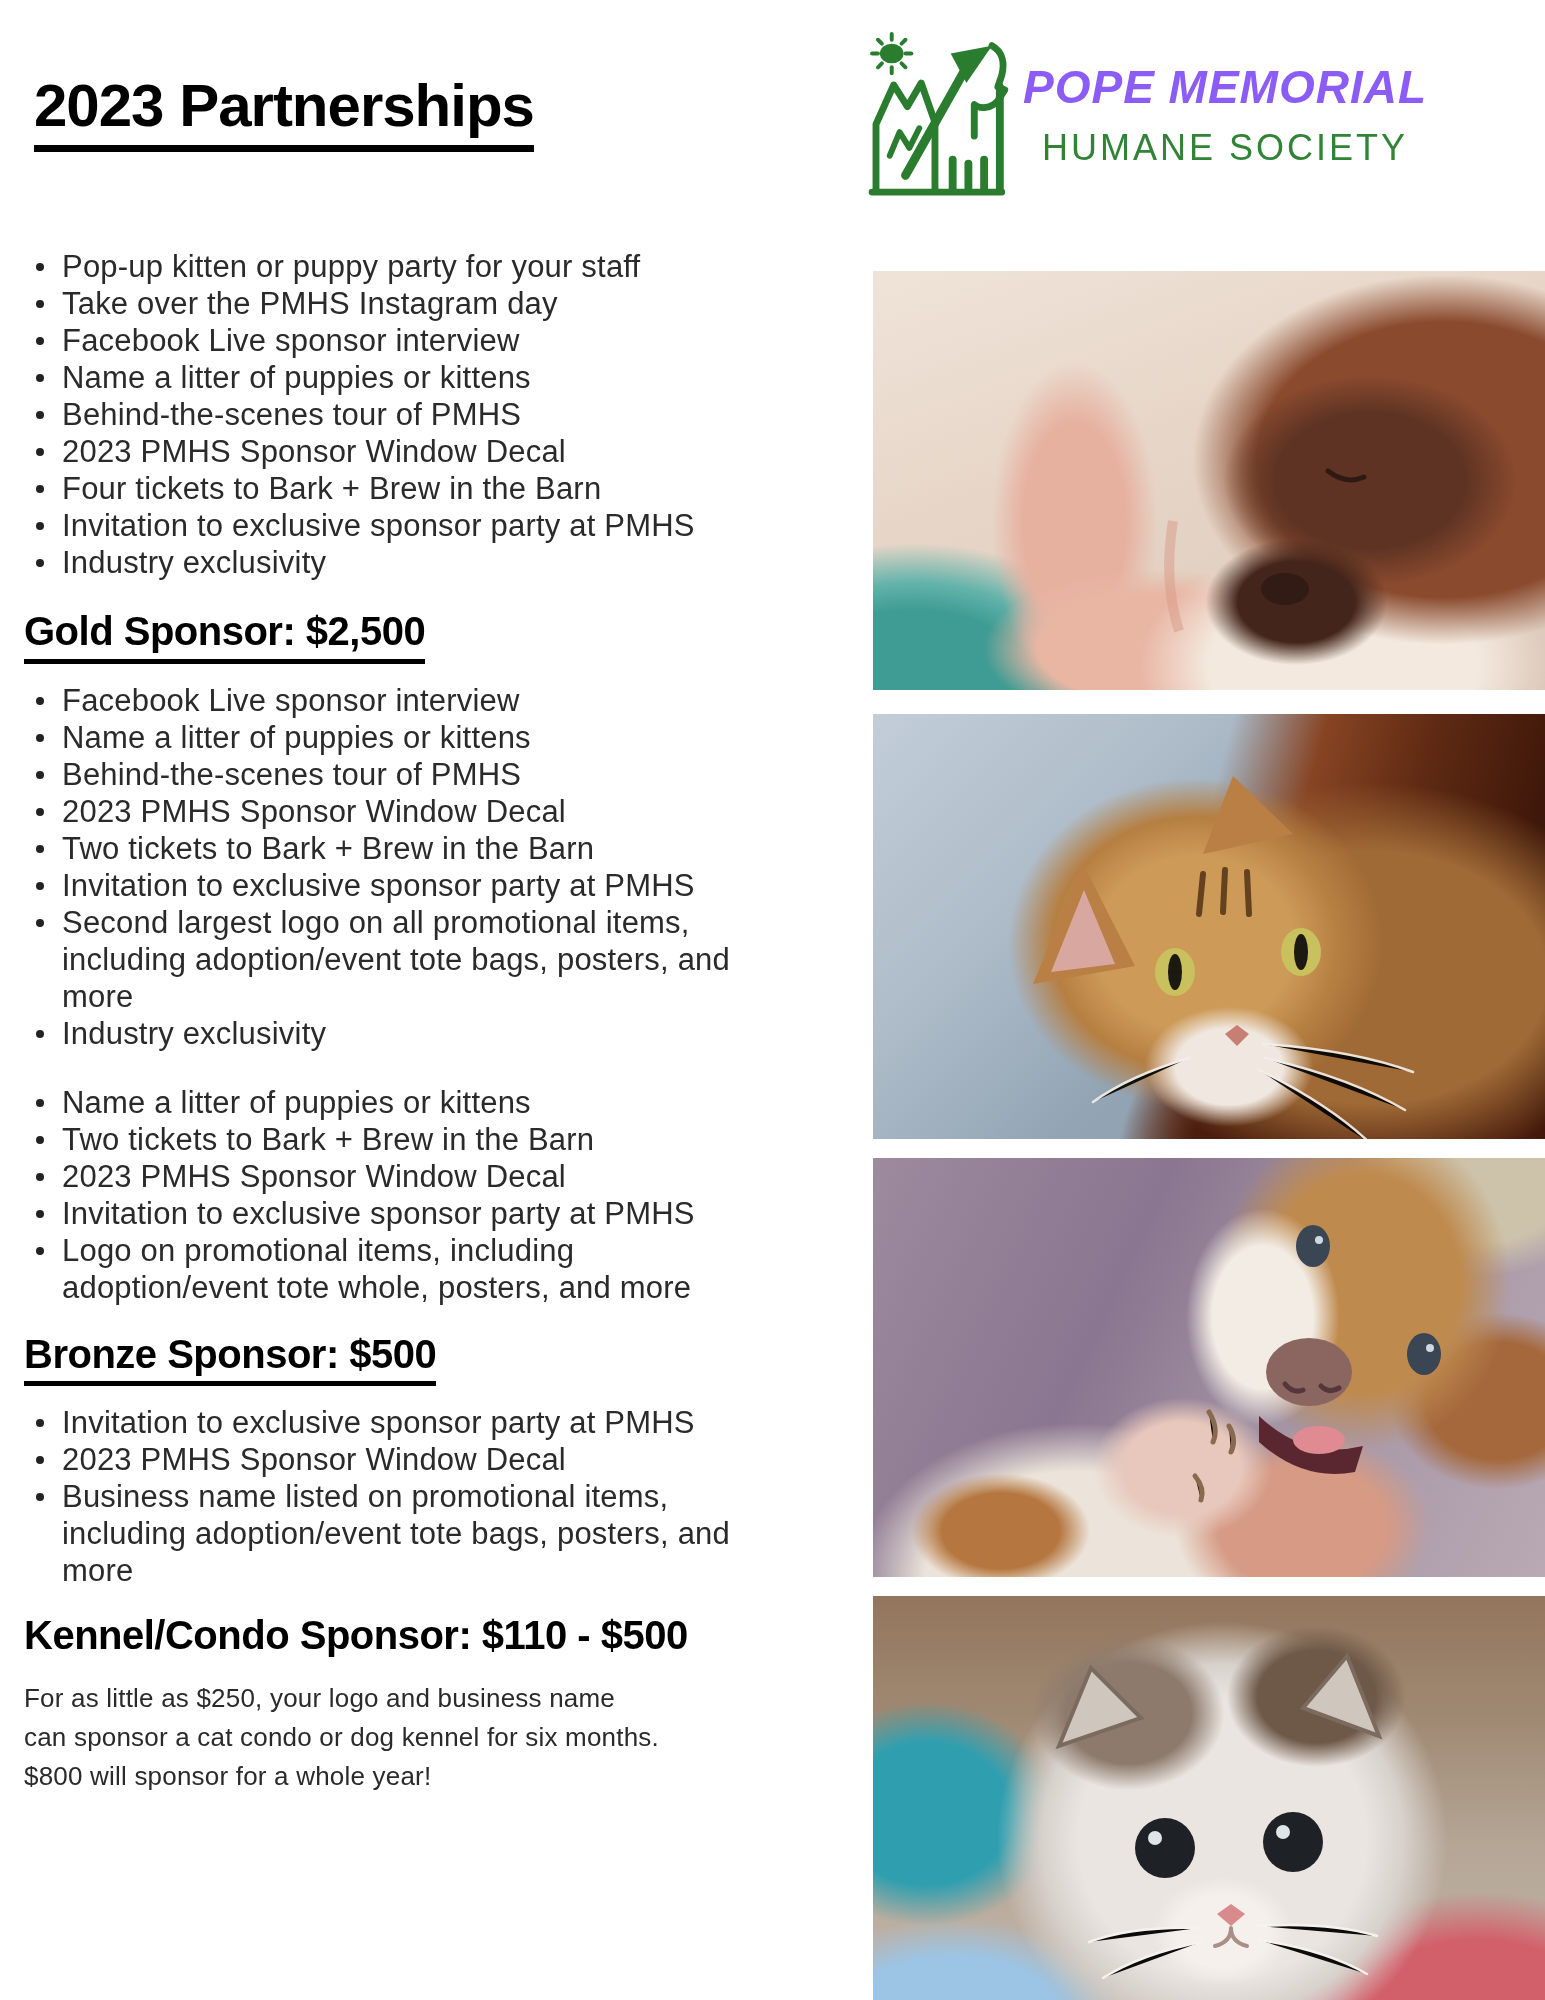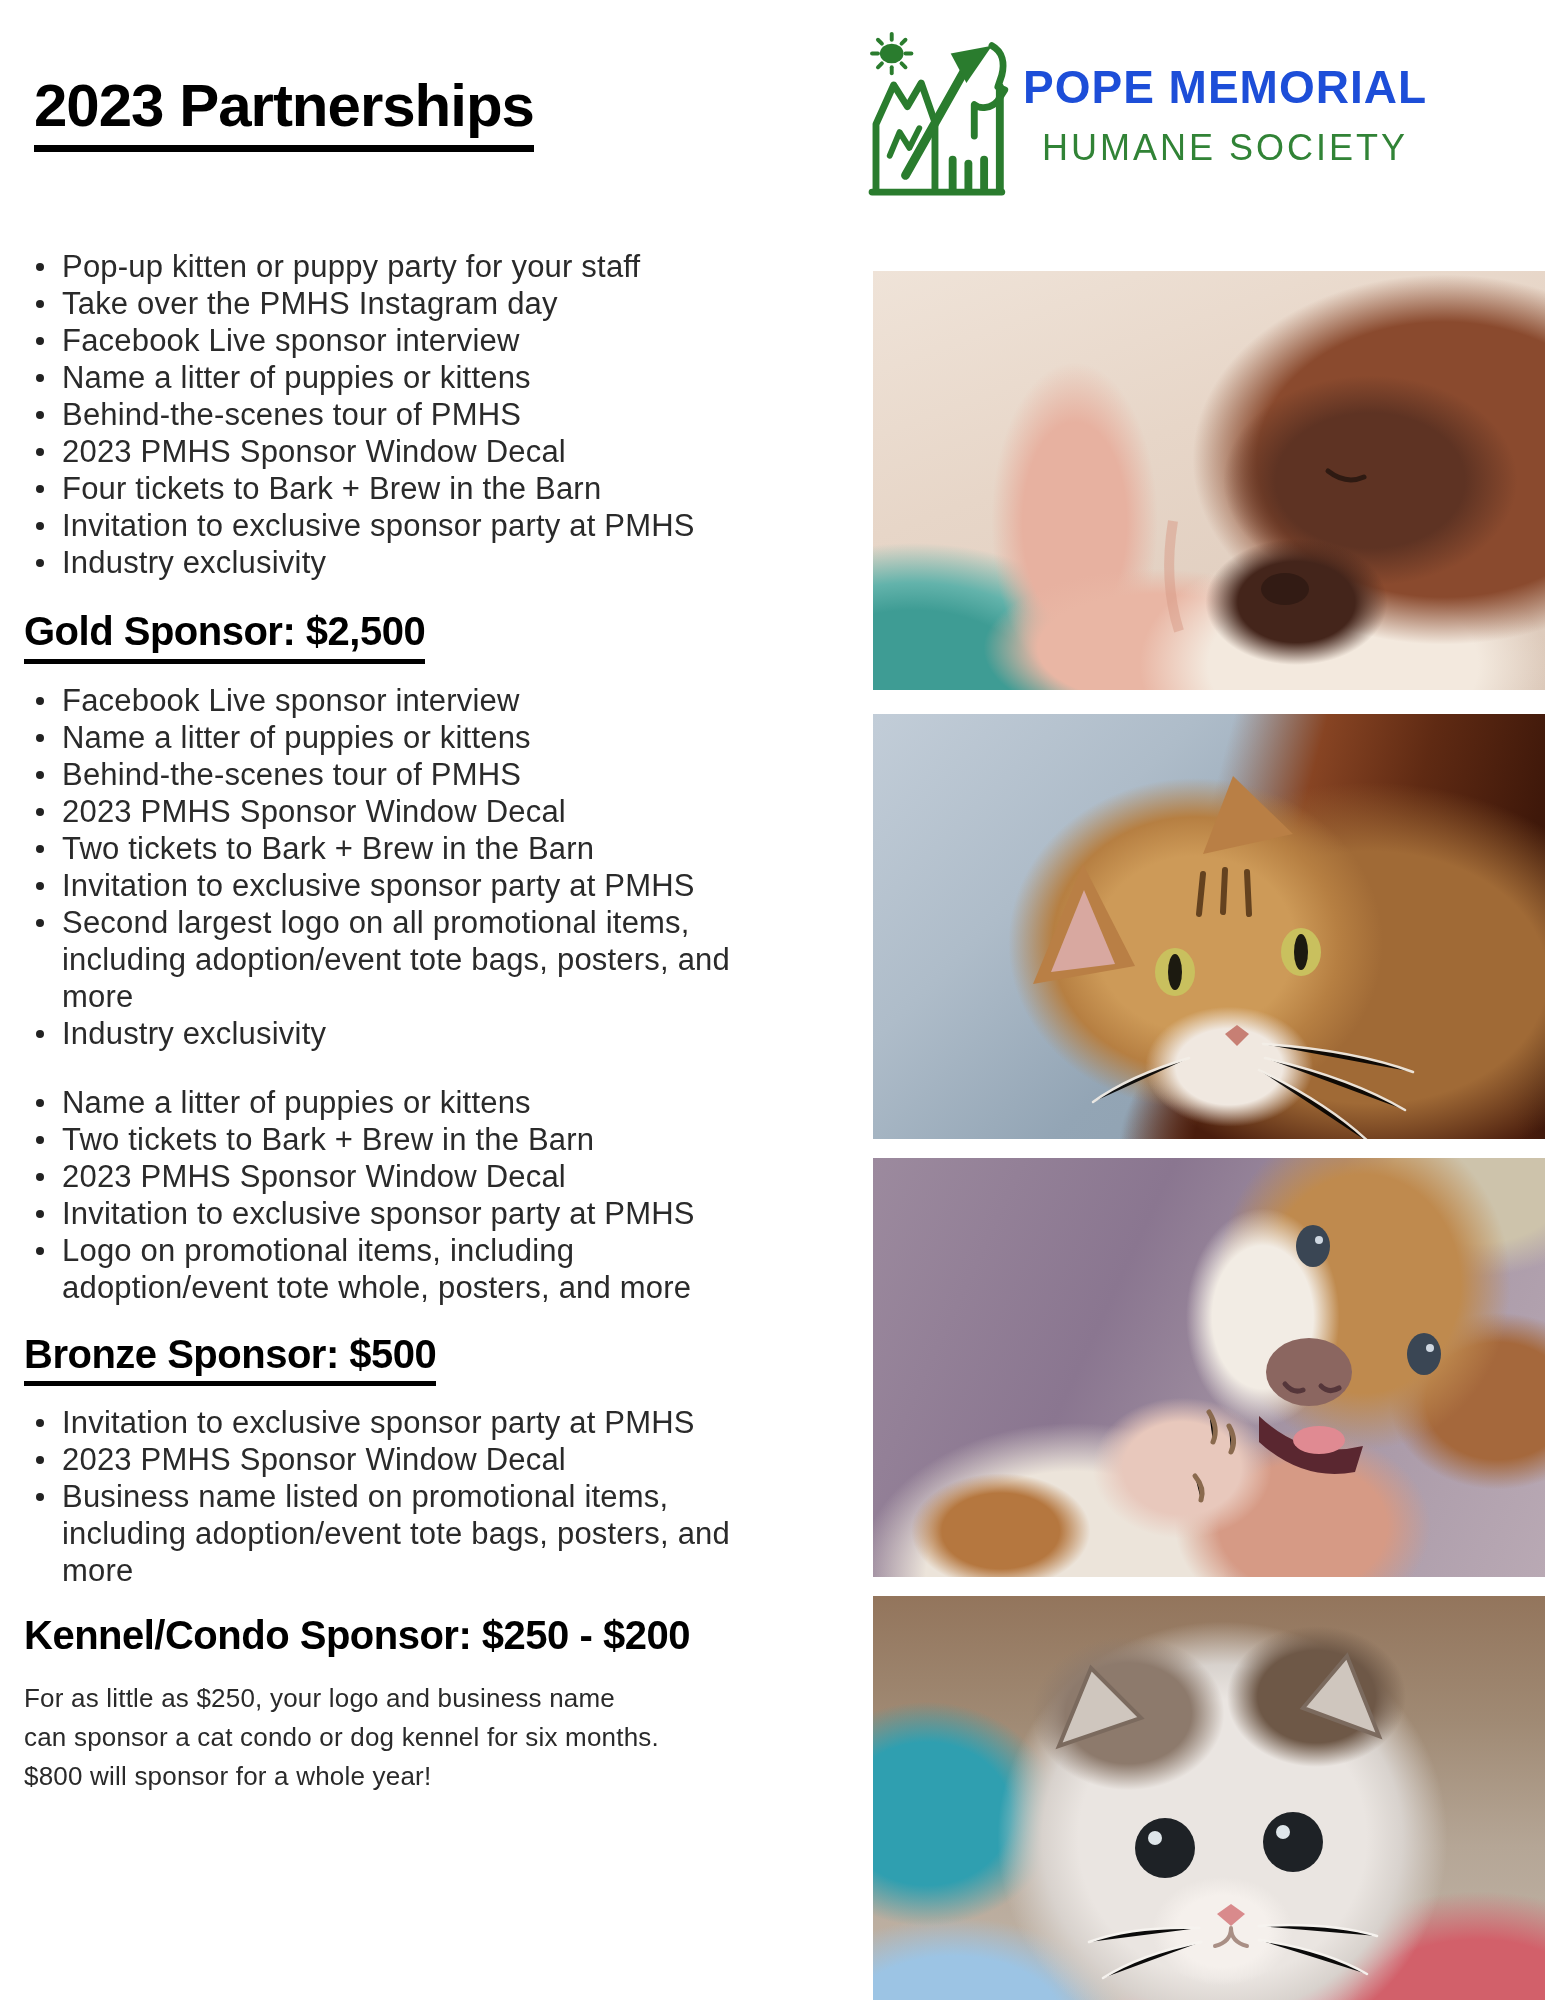--- a/index.html
+++ b/index.html
@@ -126,21 +126,21 @@
 
     <path d="M148,62 L148,168" stroke="#2a7c2e" stroke-width="8" stroke-linecap="round"></path>
 
     <line x1="100" y1="136" x2="100" y2="168" stroke="#2a7c2e" stroke-width="8" stroke-linecap="round"></line>
     <line x1="116" y1="140" x2="116" y2="168" stroke="#2a7c2e" stroke-width="8" stroke-linecap="round"></line>
     <line x1="132" y1="136" x2="132" y2="168" stroke="#2a7c2e" stroke-width="8" stroke-linecap="round"></line>
 
     <line x1="18" y1="169" x2="150" y2="169" stroke="#2a7c2e" stroke-width="7" stroke-linecap="round"></line>
   </svg>
   <div class="logo-text">
-    <div class="logo-line1" style="color:#1d4ed8;">POPE MEMORIAL</div>
+    <div class="logo-line1" style="color:#8b5cf6;font-style:italic;">POPE MEMORIAL</div>
     <div class="logo-line2" style="color:#318336;">HUMANE SOCIETY</div>
   </div>
 </div>
 
 <div class="content">
 
   <h1 class="title">2023 Partnerships</h1>
 
   <div class="sec-wrap m-presenting">
     <ul class="bullets">
@@ -183,21 +183,21 @@
   <div class="sec-wrap m-bronze">
     <h2 class="sec u">Bronze Sponsor: $500</h2>
     <ul class="bullets">
       <li>Invitation to exclusive sponsor party at PMHS</li>
       <li>2023 PMHS Sponsor Window Decal</li>
       <li>Business name listed on promotional items, including adoption/event tote bags, posters, and more</li>
     </ul>
   </div>
 
   <div class="sec-wrap m-kennel">
-    <h2 class="sec">Kennel/Condo Sponsor: $250 - $200</h2>
+    <h2 class="sec">Kennel/Condo Sponsor: $110 - $500</h2>
     <p class="body-text">For as little as $250, your logo and business name can sponsor a cat condo or dog kennel for six months. $800 will sponsor for a whole year!</p>
   </div>
 
 </div>
 
 <div class="photo" id="photo1">
   <svg width="672" height="419" viewBox="0 0 672 419" xmlns="http://www.w3.org/2000/svg">
     <path d="M455,200 q18,14 36,6" stroke="#2e1a12" stroke-width="5" fill="none" stroke-linecap="round"></path>
     <ellipse cx="412" cy="318" rx="24" ry="16" fill="#2f1a13" opacity="0.85"></ellipse>
     <path d="M300,250 q-10,60 6,110" stroke="#d89a86" stroke-width="10" fill="none" opacity="0.5"></path>

